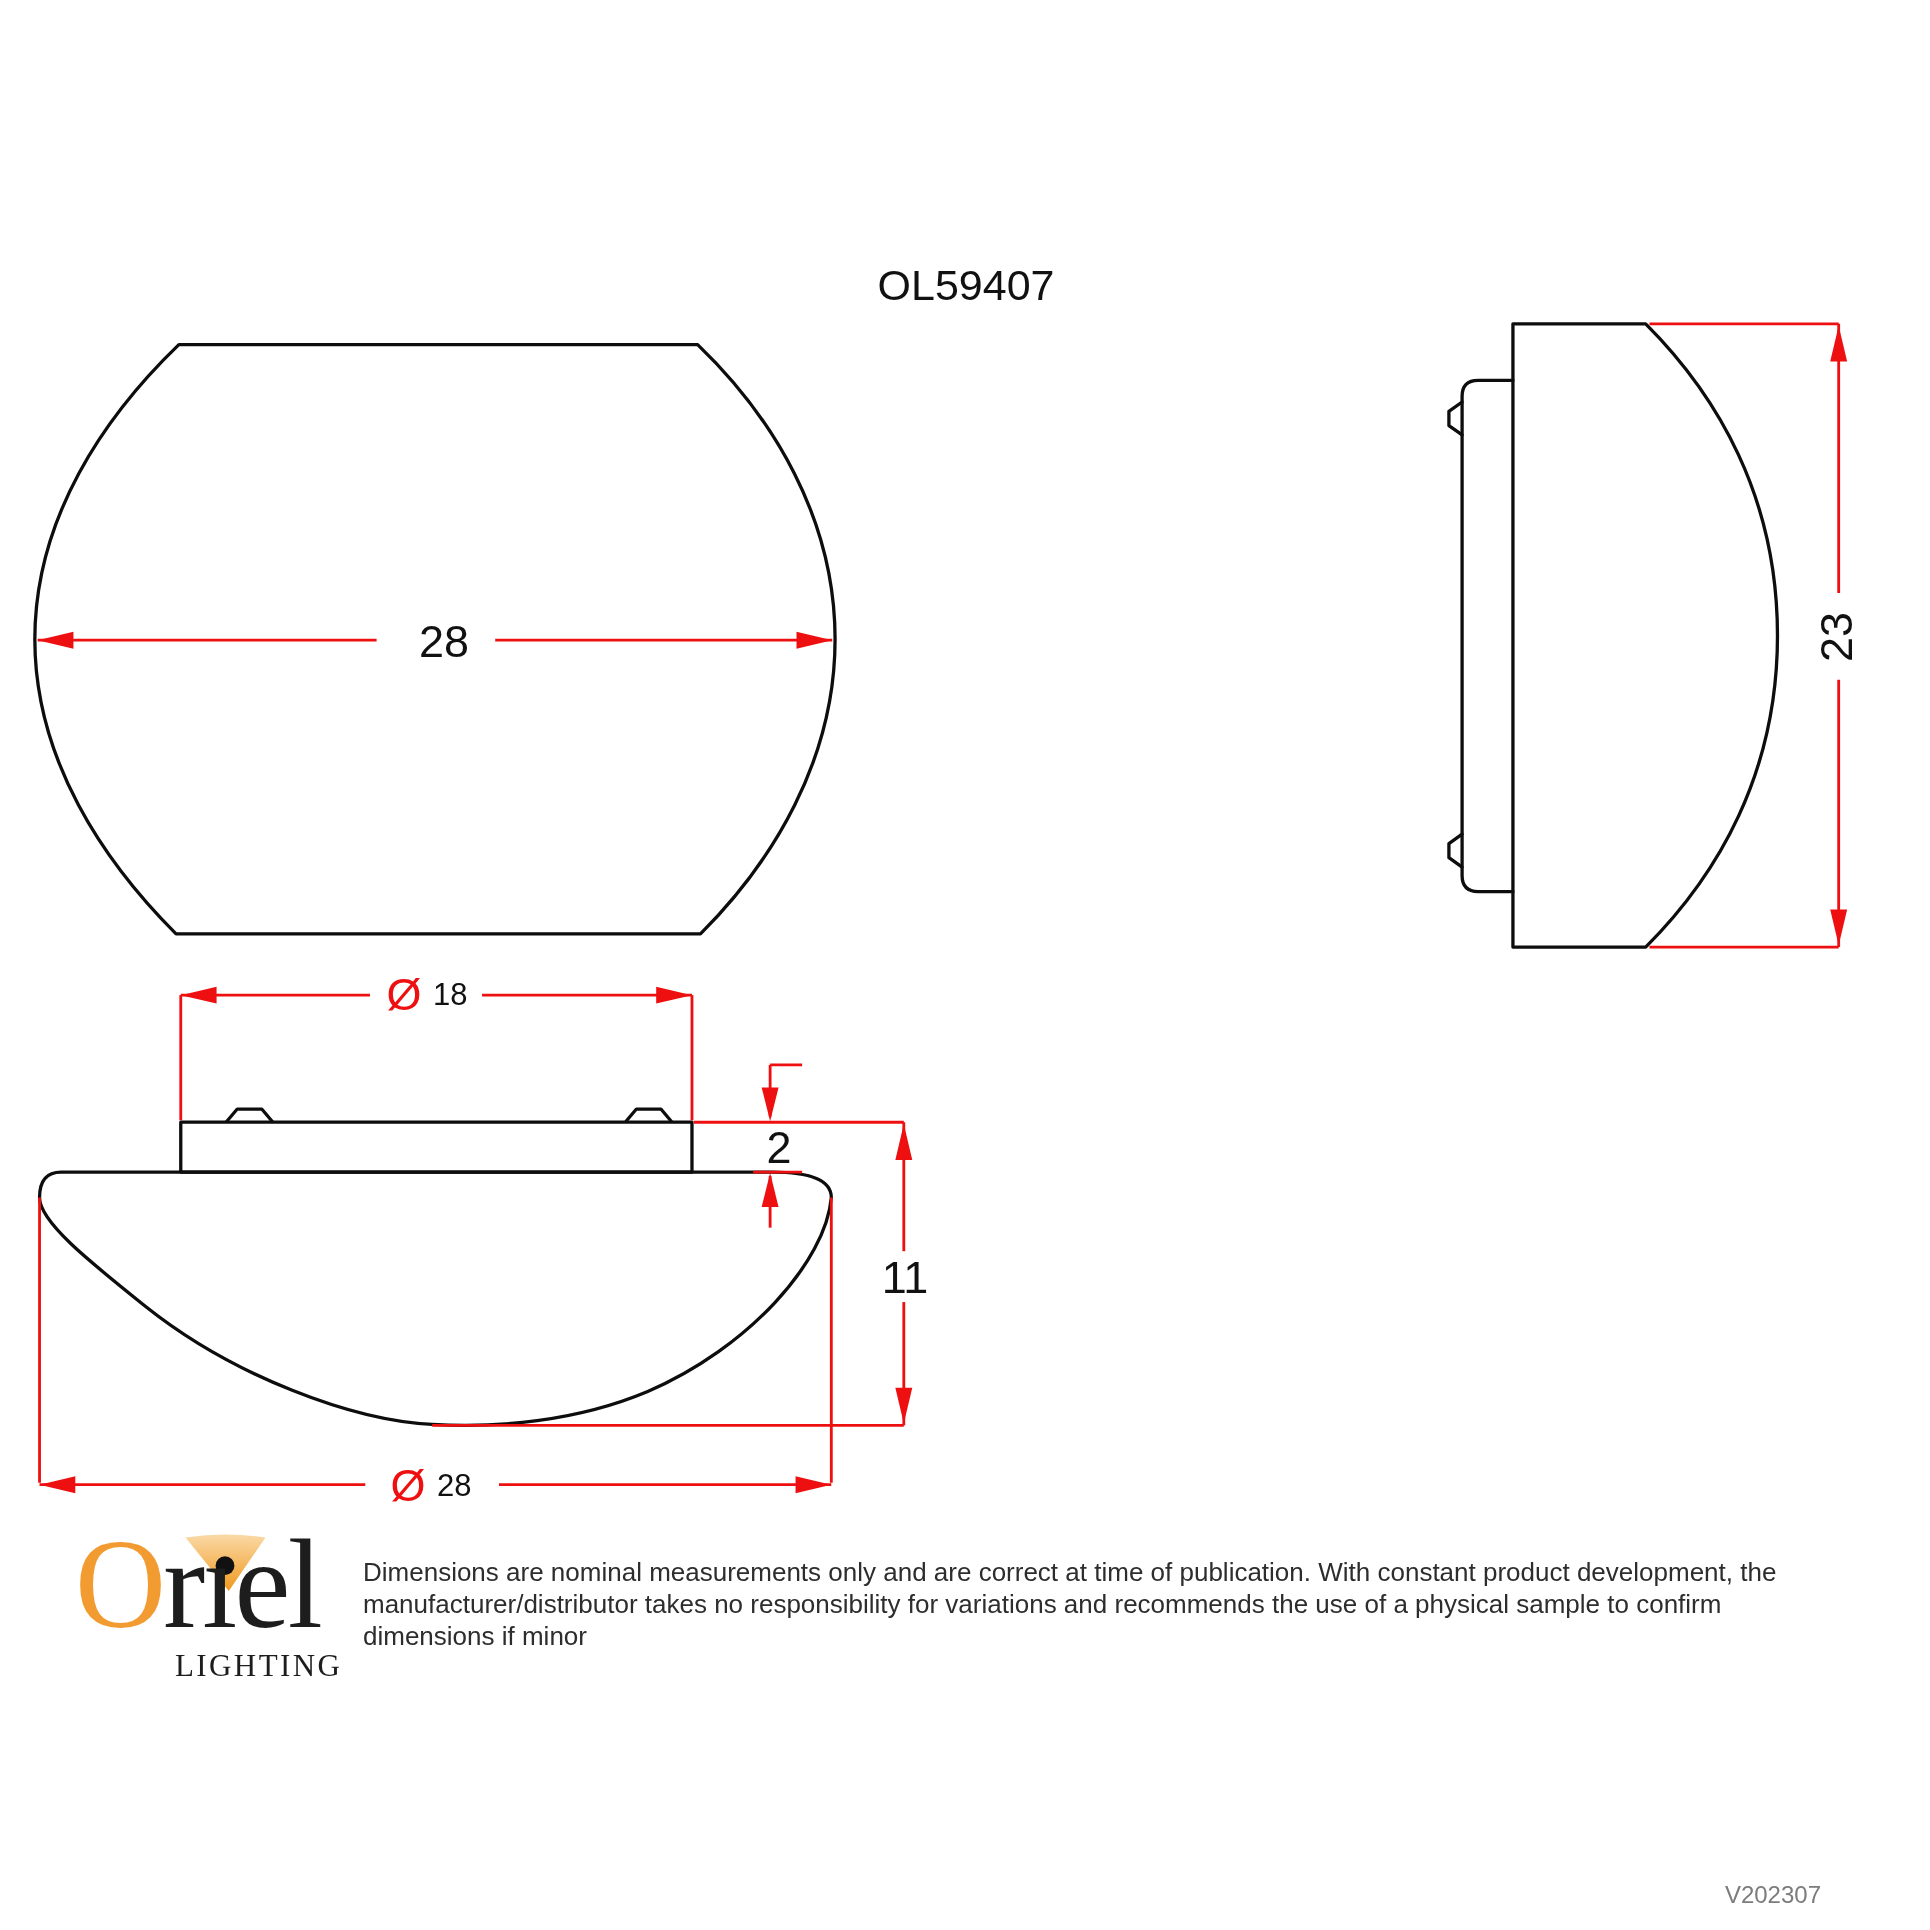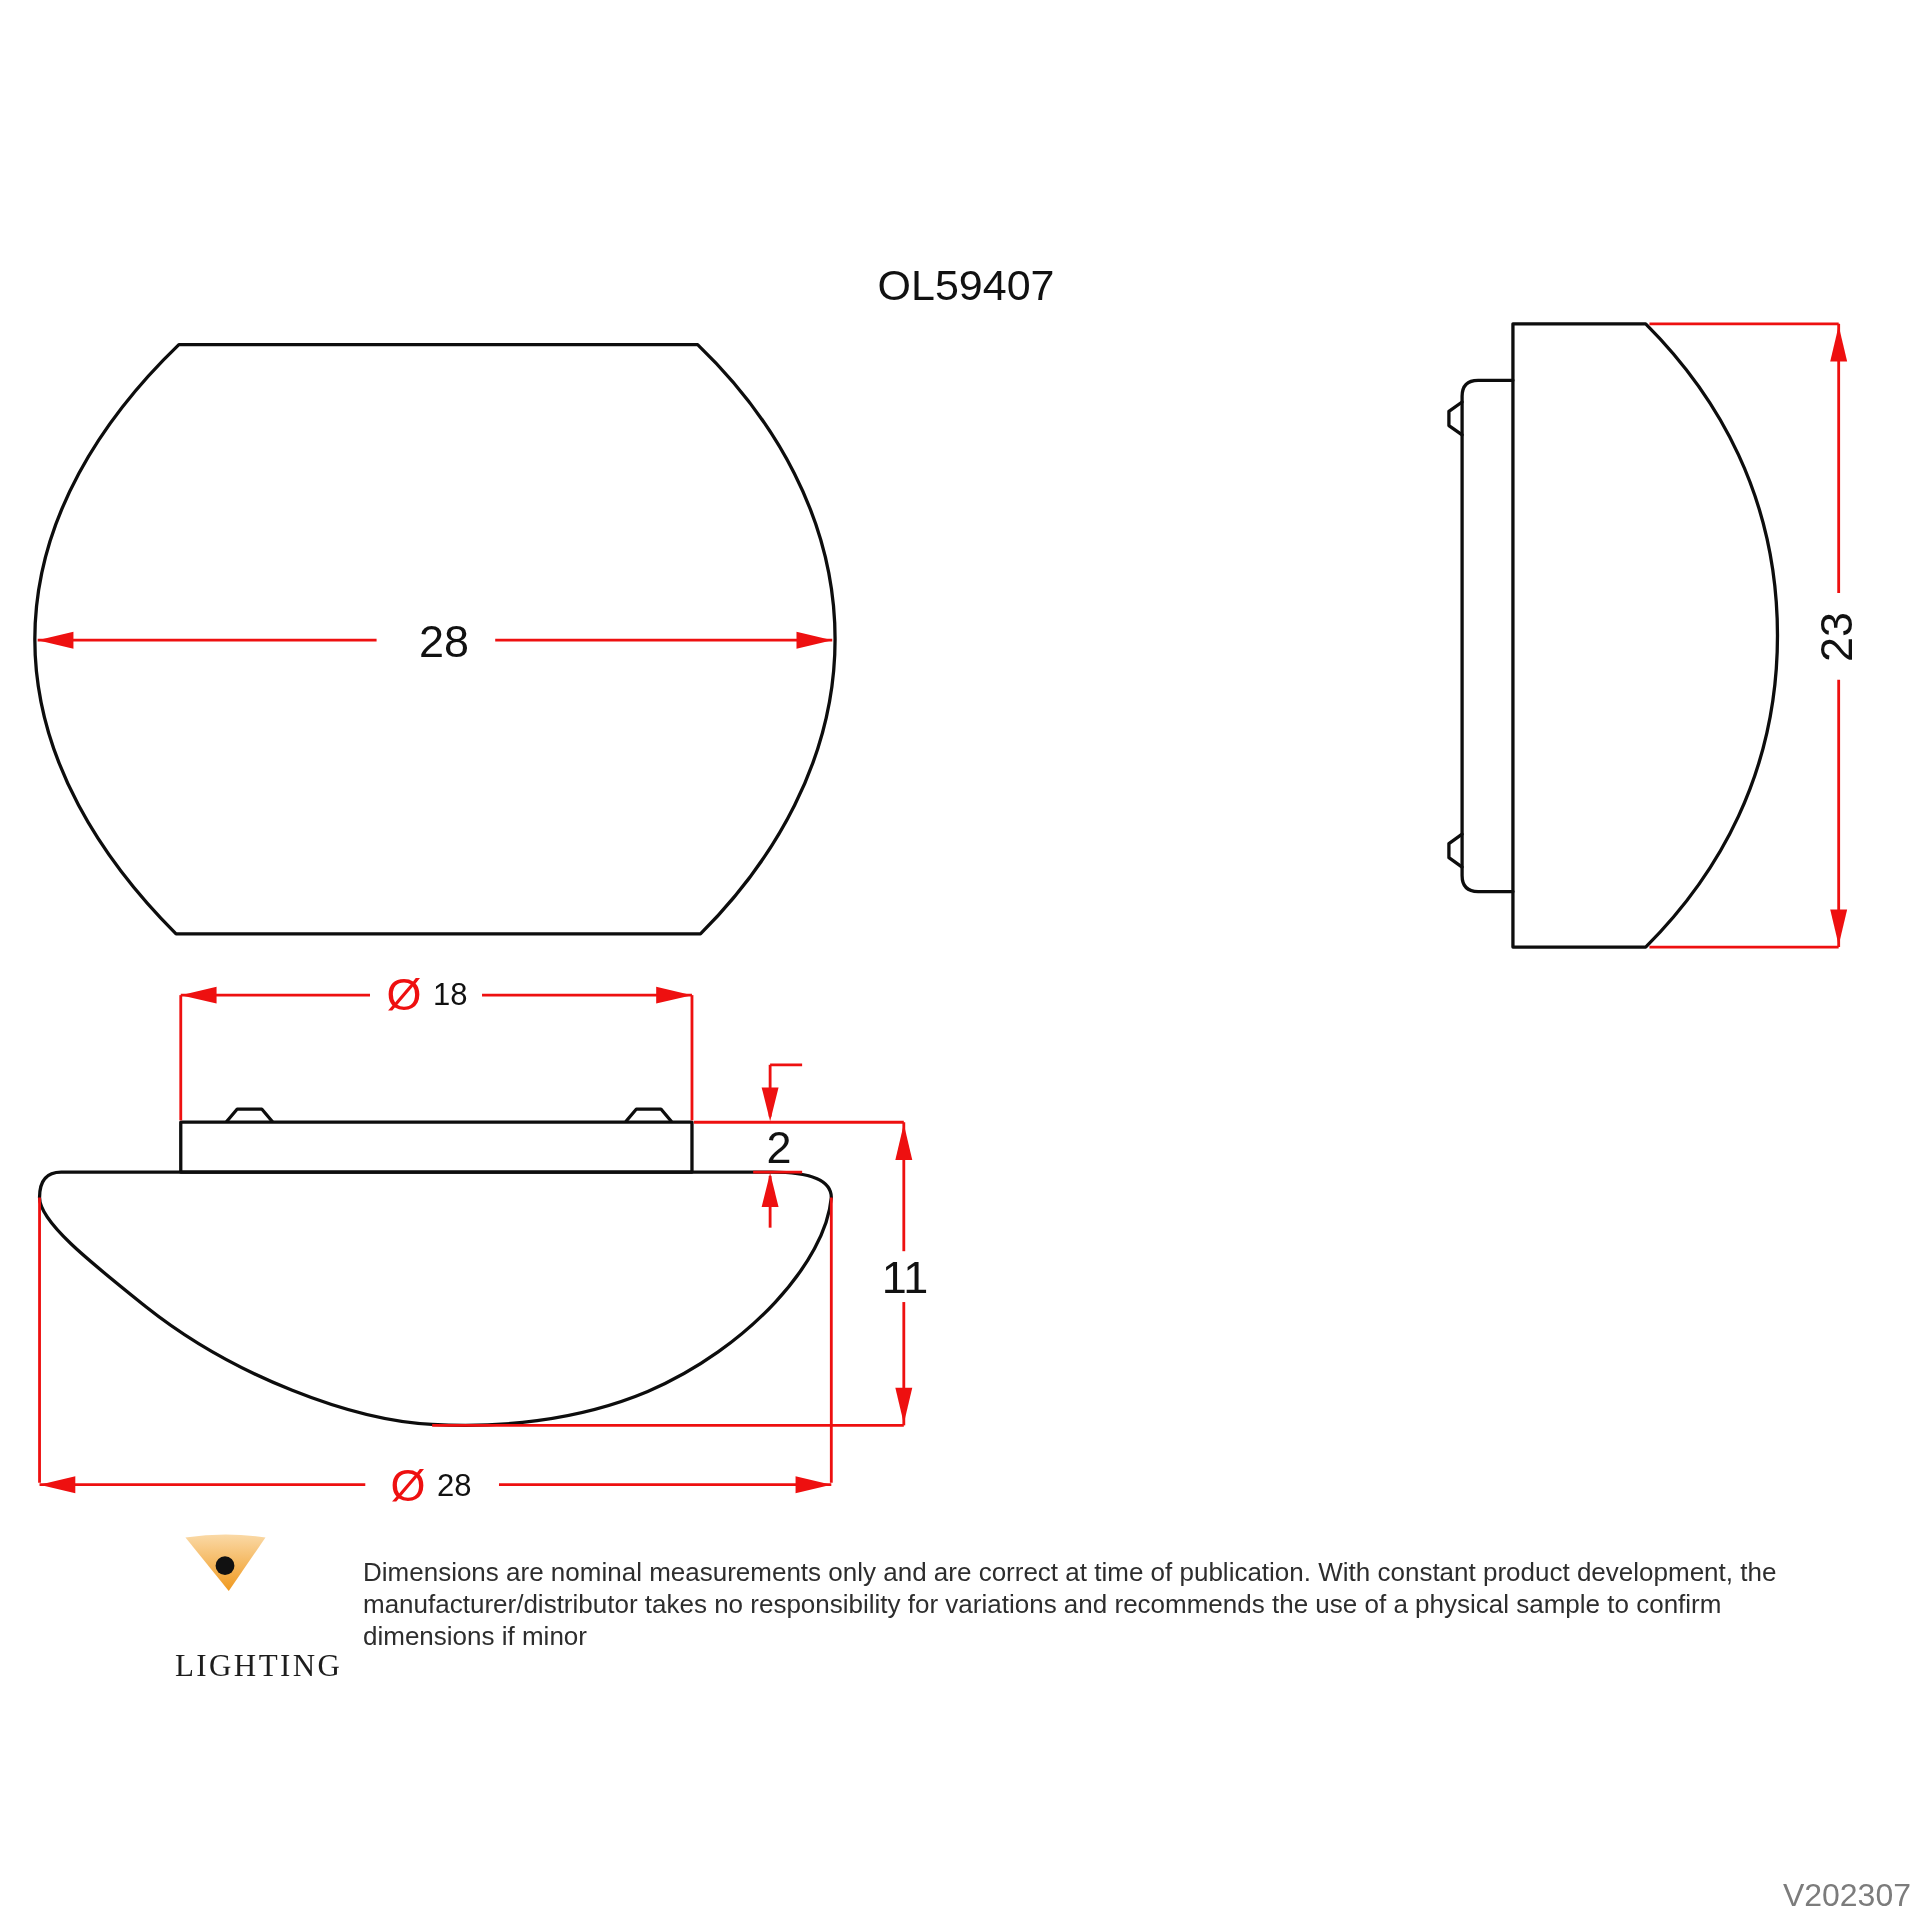--- a/index.html
+++ b/index.html
@@ -40,23 +40,23 @@
     position:absolute;left:175px;top:1650px;
     font-family:Liberation Serif, serif;
     font-size:31px;letter-spacing:2.4px;color:#1d1d1d;line-height:1;
     white-space:nowrap;
   }
   .disclaimer{
     position:absolute;left:363px;top:1556px;width:1469px;
     font-size:26px;line-height:32px;color:#2d2d2d;
   }
   .version{
-    position:absolute;left:1911px;top:1895px;
+    position:absolute;left:1821px;top:1895px;
     transform:translate(-100%,-50%);
-    font-size:32px;color:#7c7c7c;line-height:1;
+    font-size:24px;color:#7c7c7c;line-height:1;
   }
 </style>
 </head>
 <body>
 
 <div id="canvas">
 
   <svg id="drawing" width="1930" height="1930" viewBox="0 0 2050 2050">
 
     <g>
@@ -165,20 +165,21 @@
 
   <div class="dim-label ctr" style="left:779px;top:1147px;">2</div>
 
   <div class="dim-label ctr" style="left:905px;top:1277px;">11</div>
 
   <div class="abs ctr dia-wrap" style="left:431px;top:1485px;">
     <span class="dia-sym">Ø</span>
     <span class="dia-val">28</span>
   </div>
 
+  <div class="brand"><span class="o">O</span><span>rıel</span></div>
   <div class="brand-sub">LIGHTING</div>
 
   <div class="disclaimer">
     <div>Dimensions are nominal measurements only and are correct at time of publication. With constant product development, the</div>
     <div>manufacturer/distributor takes no responsibility for variations and recommends the use of a physical sample to confirm dimensions if minor</div>
   </div>
 
   <div class="version">V202307</div>
 
 </div>

